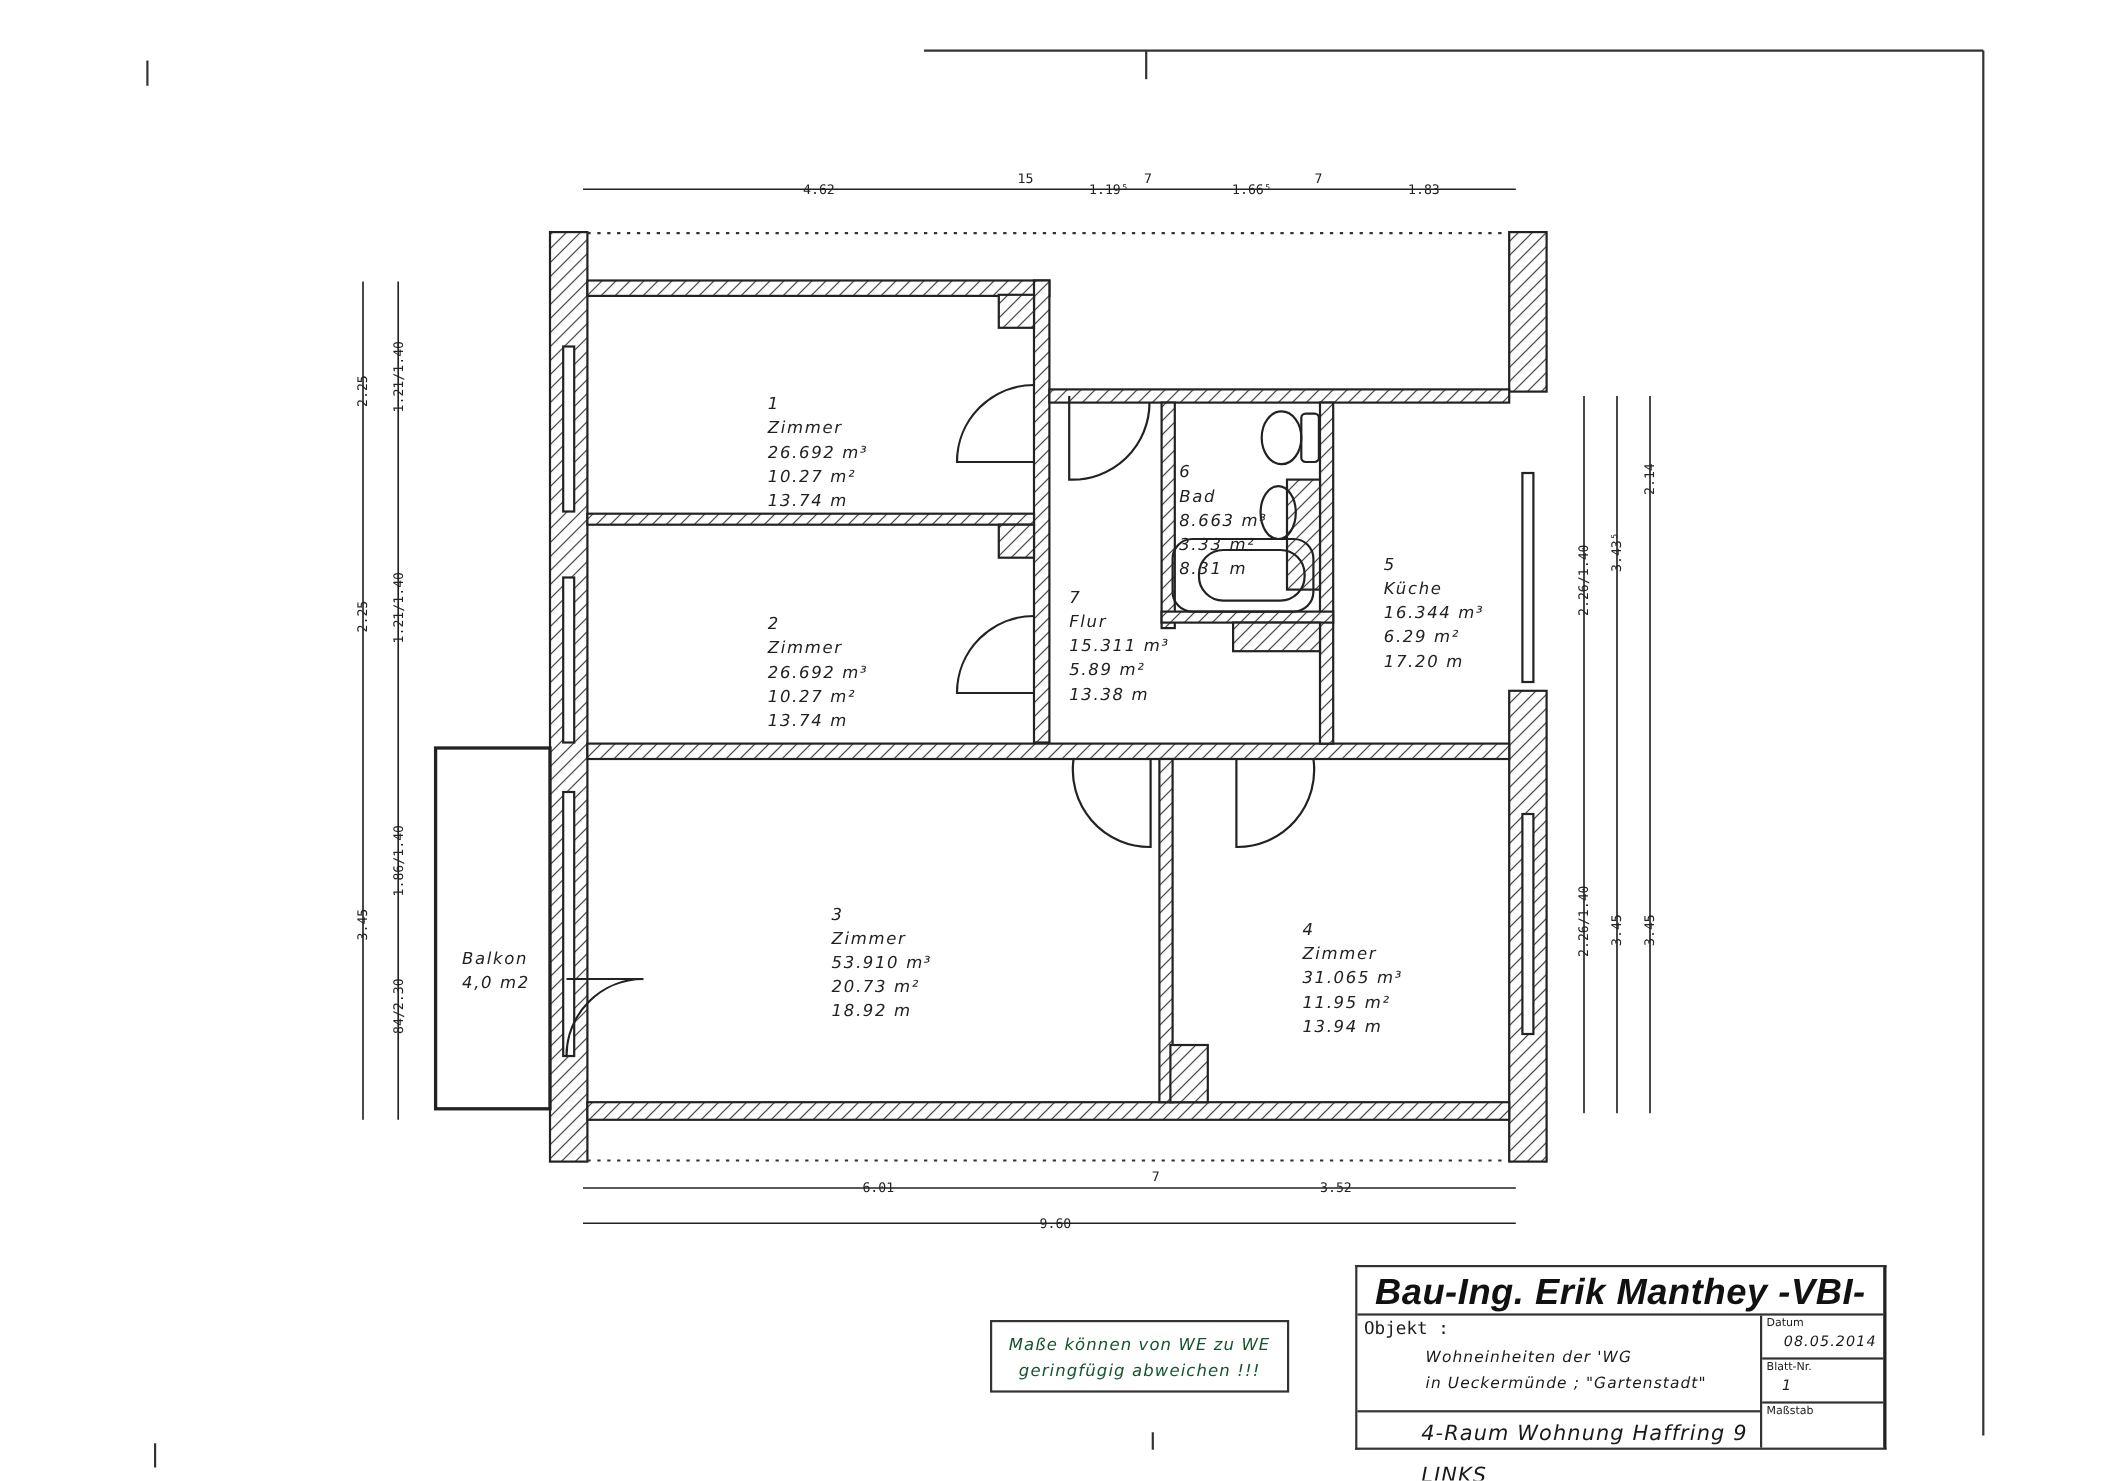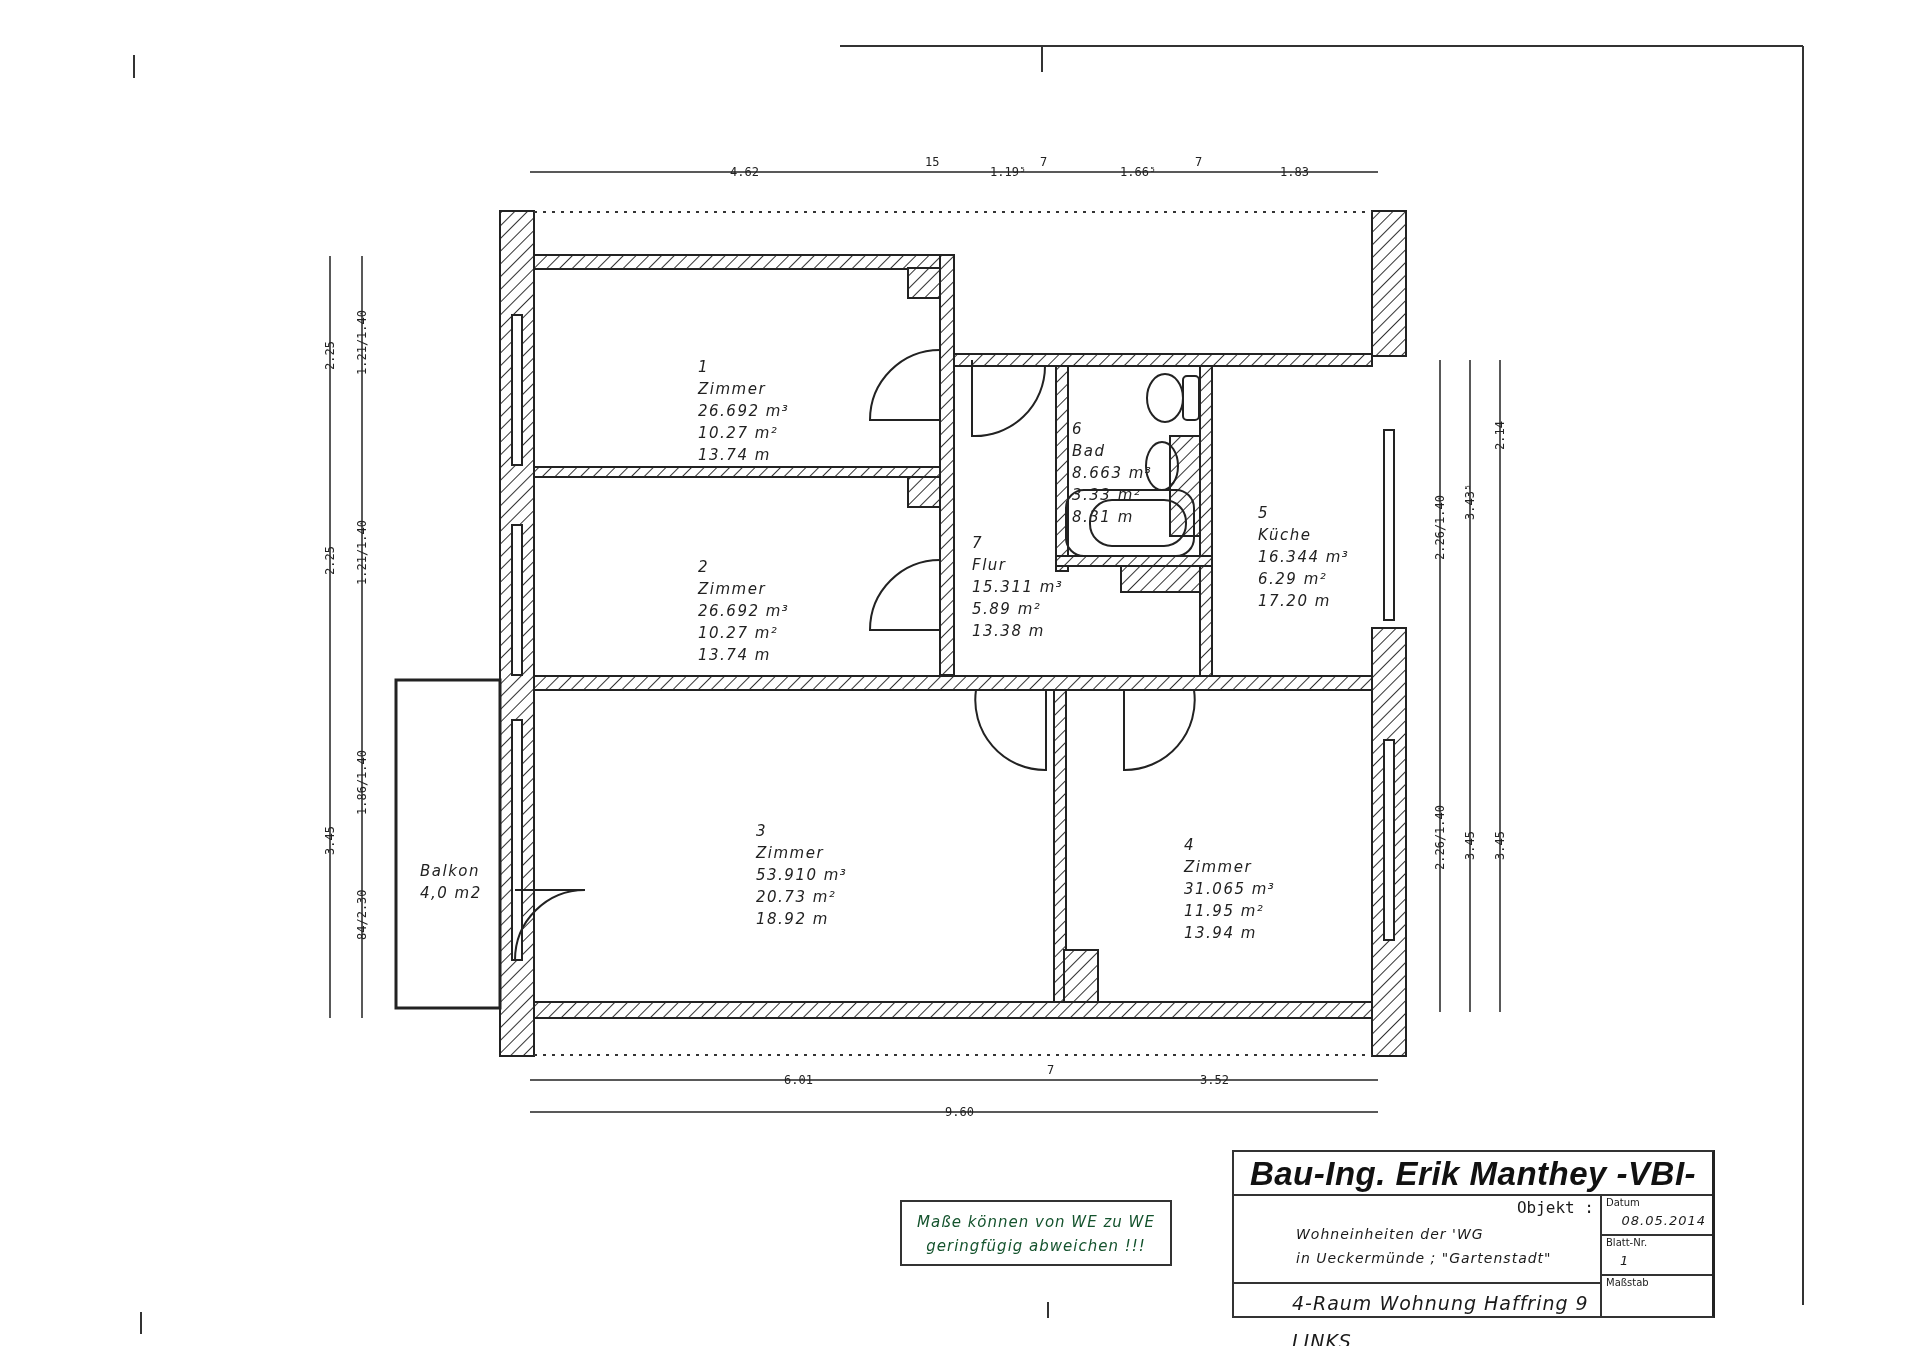--- a/index.html
+++ b/index.html
@@ -4,21 +4,21 @@
 <style>
   html,body{margin:0;padding:0;background:#fff;}
   body{width:1920px;height:1346px;position:relative;overflow:hidden;font-family:"DejaVu Sans",sans-serif;color:#1a1a1a;}
   #plan{position:absolute;left:0;top:0;width:1920px;height:1346px;}
   .rl{position:absolute;font-family:"DejaVu Sans",sans-serif;font-style:italic;font-size:15px;line-height:22px;letter-spacing:1.5px;color:#222;white-space:pre;}
   .note{position:absolute;left:900px;top:1200px;width:272px;height:66px;border:2px solid #333;box-sizing:border-box;padding:8px 12px;font-style:italic;font-size:15px;line-height:24px;letter-spacing:1px;text-align:center;color:#14532d;}
   .tb{position:absolute;left:1232px;top:1150px;width:483px;border:2px solid #333;border-right:3px solid #222;box-sizing:border-box;}
   .tb-head{height:42px;border-bottom:2px solid #333;text-align:center;font-family:"Liberation Sans",sans-serif;font-weight:bold;font-style:italic;font-size:33px;line-height:44px;letter-spacing:0.5px;color:#111;}
   .tb-body{display:flex;}
   .tb-left{flex:1;border-right:2px solid #333;}
-  .tb-obj{height:82px;border-bottom:2px solid #333;padding:2px 6px;position:relative;text-align:right;}
+  .tb-obj{height:82px;border-bottom:2px solid #333;padding:2px 6px;position:relative;}
   .tb-obj .lbl{font-family:"DejaVu Sans Mono",monospace;font-size:16px;}
   .tb-obj .l1,.tb-obj .l2{position:absolute;left:62px;font-style:italic;font-size:14px;letter-spacing:1px;}
   .tb-obj .l1{top:30px;} .tb-obj .l2{top:54px;}
   .tb-desc{height:32px;padding-left:58px;font-style:italic;font-size:19px;letter-spacing:1px;line-height:38px;}
   .tb-right{width:110px;}
   .tb-cell{border-bottom:2px solid #333;height:40px;padding:1px 4px;box-sizing:border-box;font-size:10px;position:relative;}
   .tb-cell:last-child{border-bottom:none;height:36px;}
   .tb-cell .v{position:absolute;right:6px;top:17px;font-style:italic;font-size:13px;letter-spacing:1px;}
   .tb-cell .v.c{left:18px;right:auto;}
   .dim{font-family:"DejaVu Sans Mono",monospace;font-size:12px;fill:#222;}

